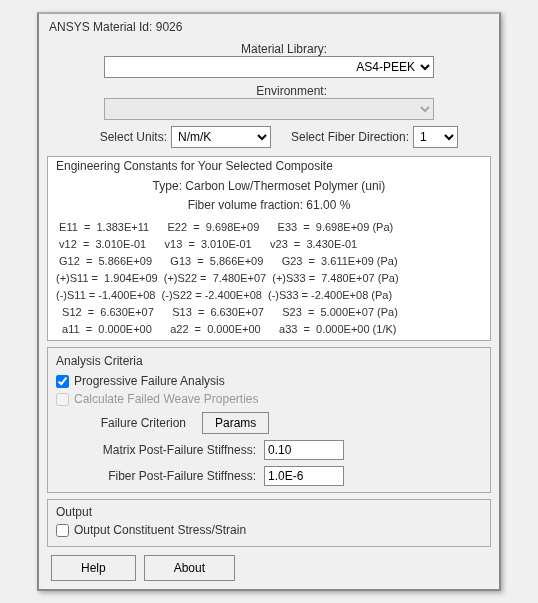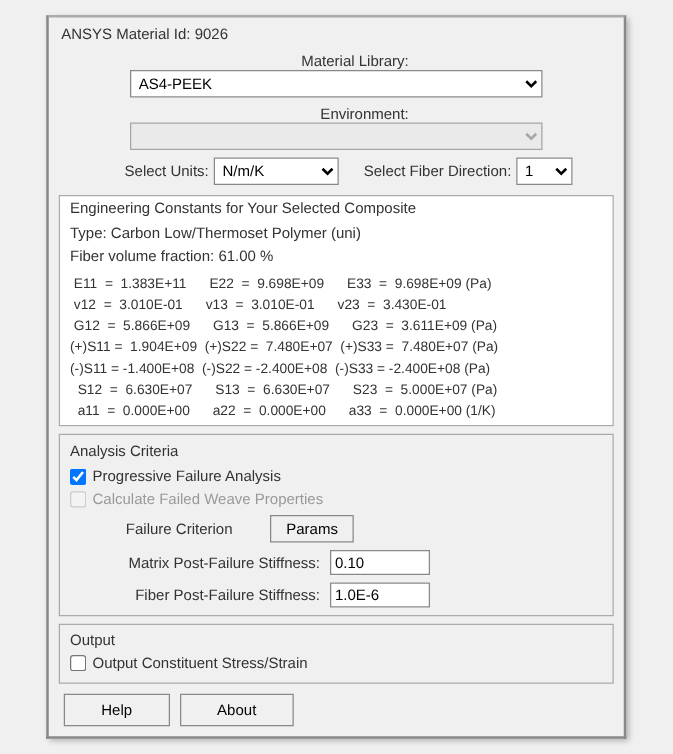--- a/index.html
+++ b/index.html
@@ -52,20 +52,21 @@
       font-size: 12px;
       padding: 1px 2px;
       height: 22px;
     }
     select:disabled {
       background: #e8e8e8;
       color: #888;
     }
     .select-material {
       width: 330px;
+      text-align: right;
     }
     .select-env {
       width: 330px;
     }
     .units-row {
       display: flex;
       align-items: center;
       margin-bottom: 8px;
     }
     .units-label {
@@ -94,20 +95,21 @@
     .section-header {
       font-size: 12px;
       color: #333;
       font-weight: normal;
       margin-bottom: 4px;
     }
     .material-info {
       font-size: 12px;
       color: #333;
       line-height: 1.6;
+      text-align: center;
     }
     .constants-grid {
       font-family: Liberation Sans, sans-serif;
       font-size: 11px;
       color: #333;
       line-height: 1.55;
       white-space: pre;
     }
     .analysis-section {
       border: 1px solid #aaa;
@@ -134,21 +136,20 @@
       font-size: 12px;
       color: #333;
     }
     .checkbox-label.disabled {
       color: #999;
     }
     .failure-row {
       display: flex;
       align-items: center;
       margin-top: 6px;
-      gap: 14px;
     }
     .failure-label {
       width: 130px;
       text-align: right;
       margin-right: 8px;
       color: #333;
     }
     .select-failure {
       width: 80px;
     }

